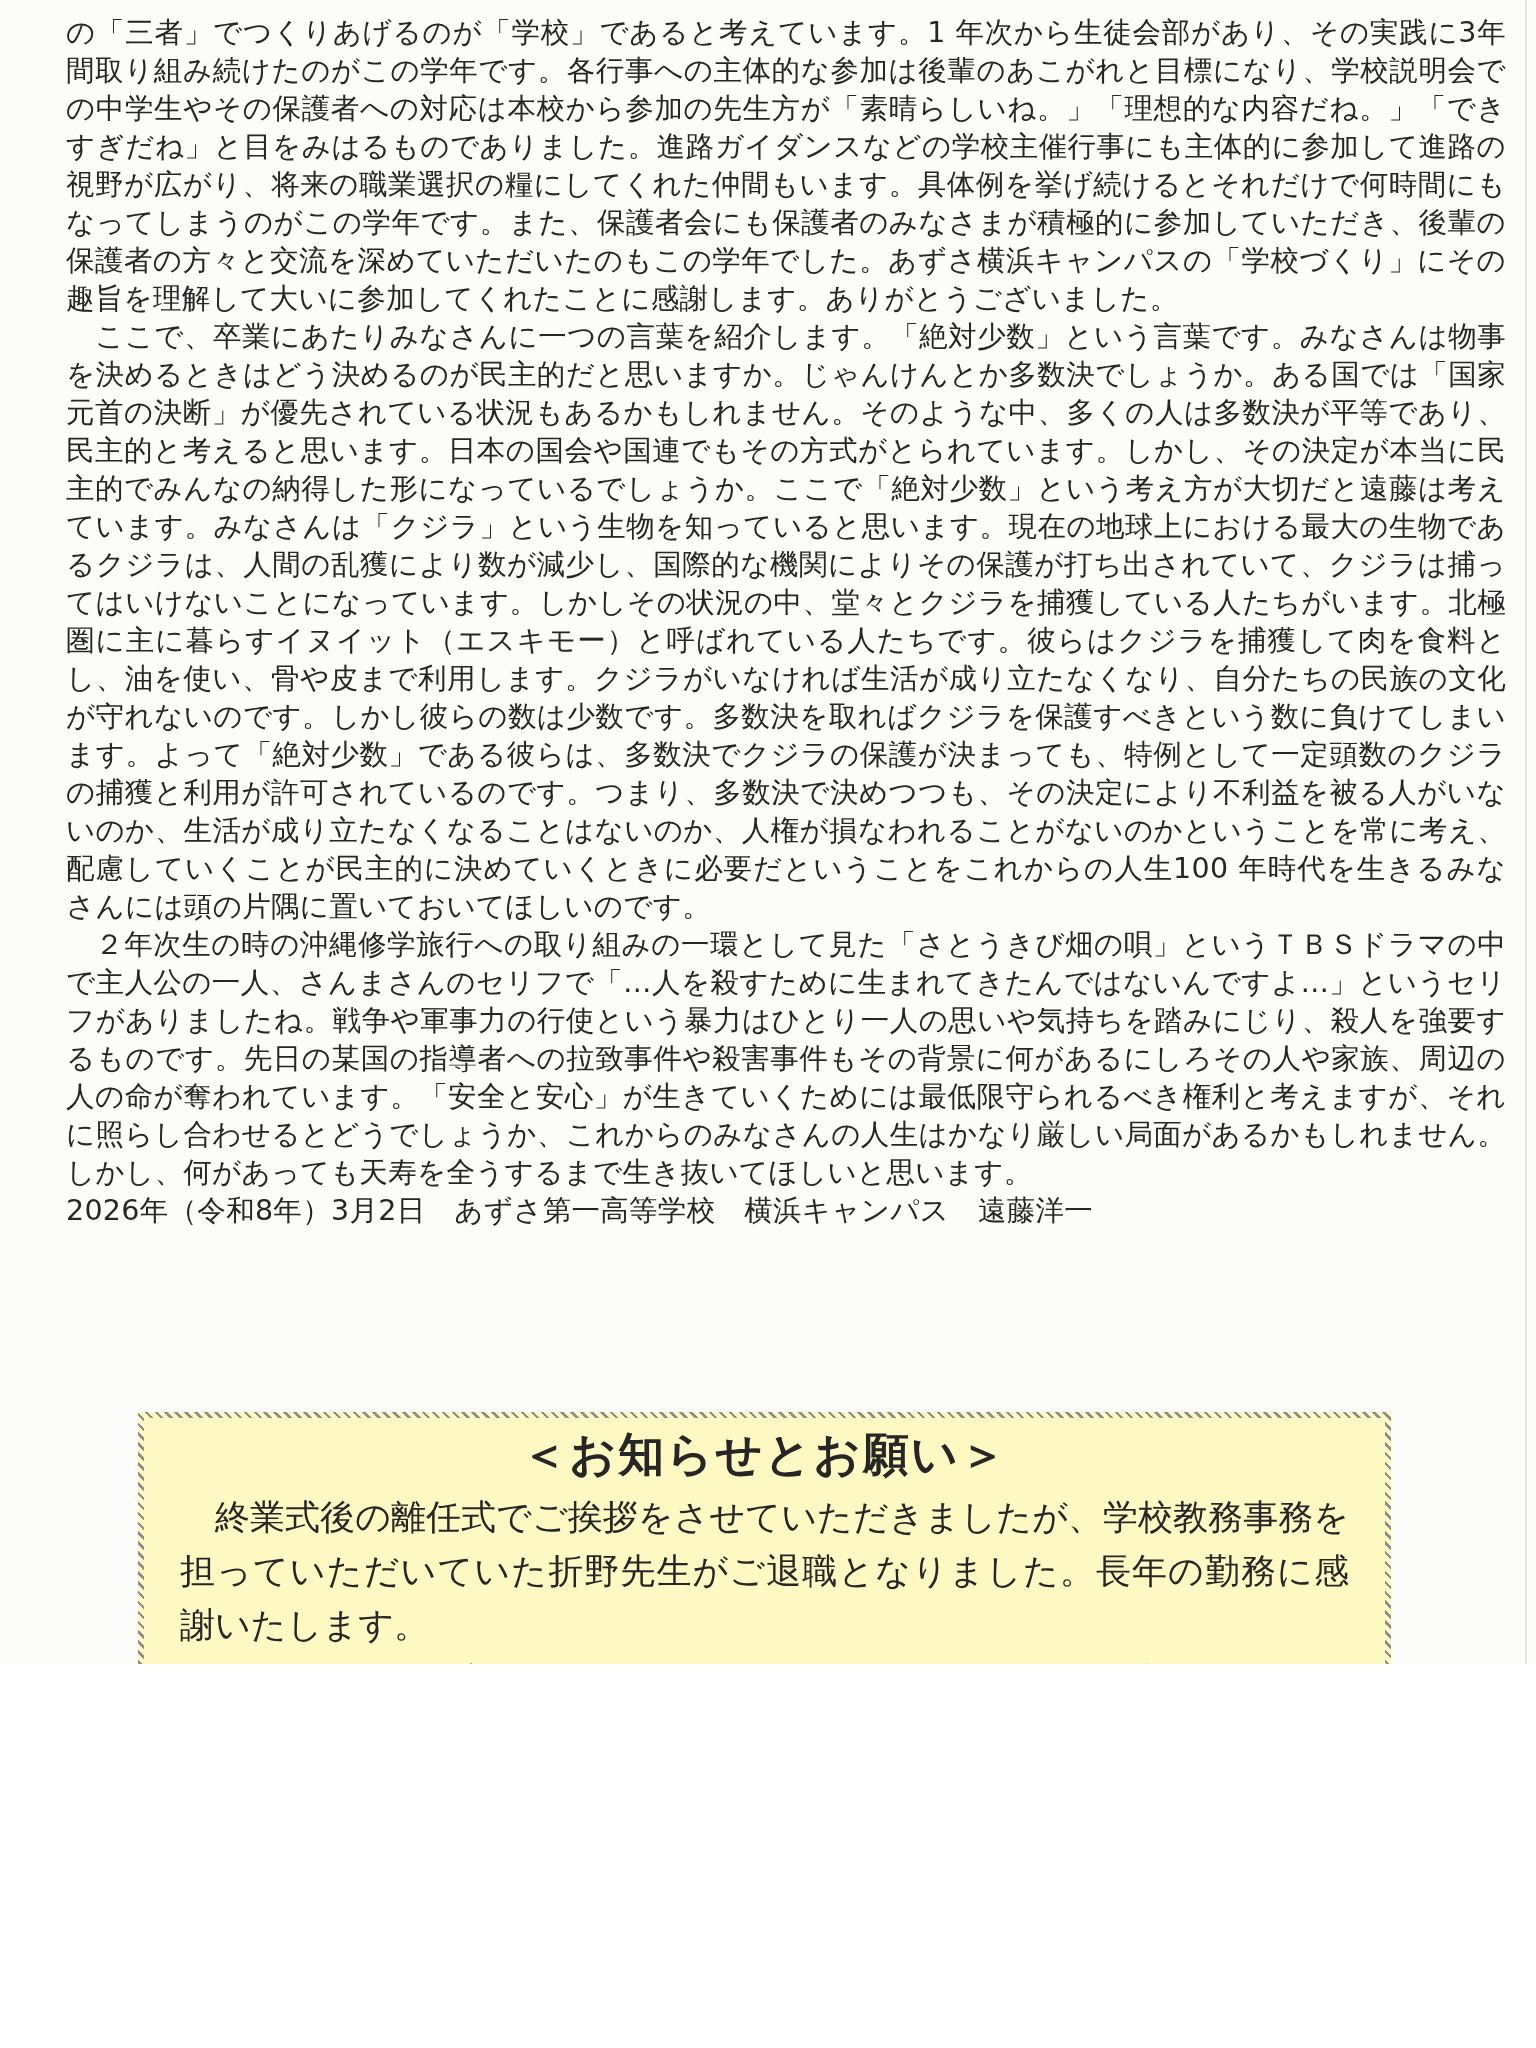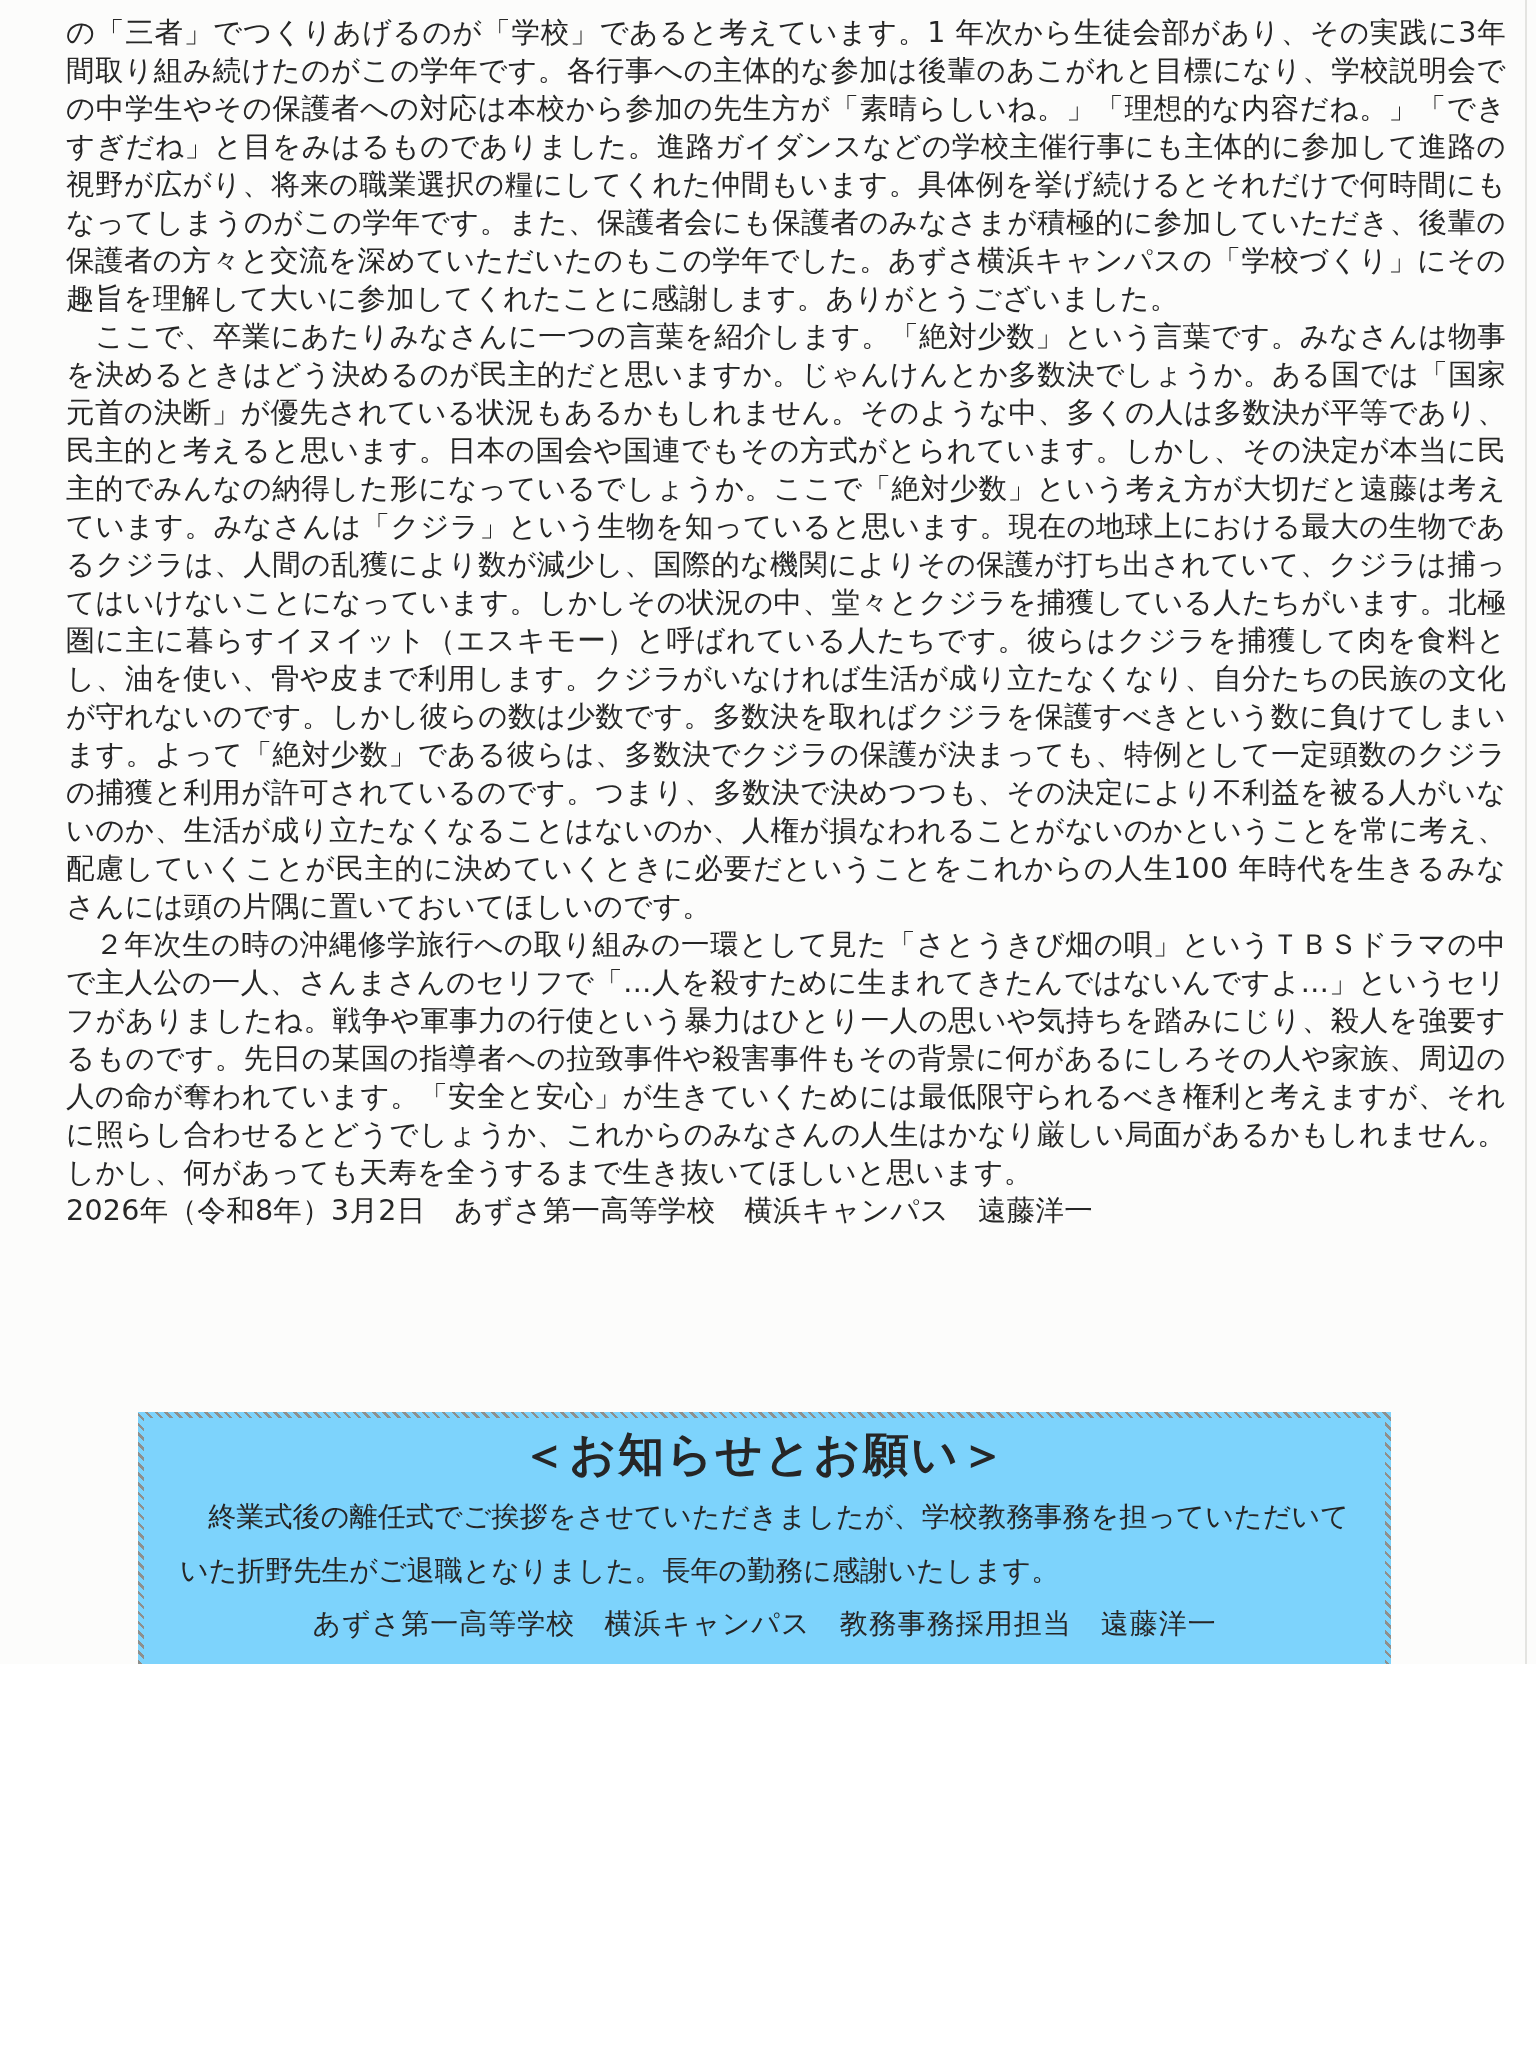--- a/index.html
+++ b/index.html
@@ -49,34 +49,34 @@
   }
   .notice-box {
     position: absolute;
     left: 138px;
     top: 1412px;
     width: 1169px;
     height: 340px;
     padding: 6px 36px 12px 36px;
     border: 6px solid #b5b5b2;
     border-image: repeating-linear-gradient(45deg, #8f8f8c 0px, #8f8f8c 2.5px, rgba(255,255,255,0) 2.5px, rgba(255,255,255,0) 7px) 6;
-    background: #7dd3fc;
+    background: #fef9c3;
     overflow: hidden;
   }
   .notice-title {
     margin: 4px 0 10px 0;
     text-align: center;
     font-size: 46px;
     font-weight: bold;
     letter-spacing: 2px;
     line-height: 52px;
   }
   .notice-box p.notice-body {
     margin: 0;
-    font-size: 28px;
+    font-size: 35px;
     line-height: 54px;
     text-align: justify;
     text-justify: inter-ideograph;
   }
   .contact {
     margin: 8px 0 0 0;
     text-align: center;
     font-size: 28px;
     line-height: 36px;
     letter-spacing: 1px;

